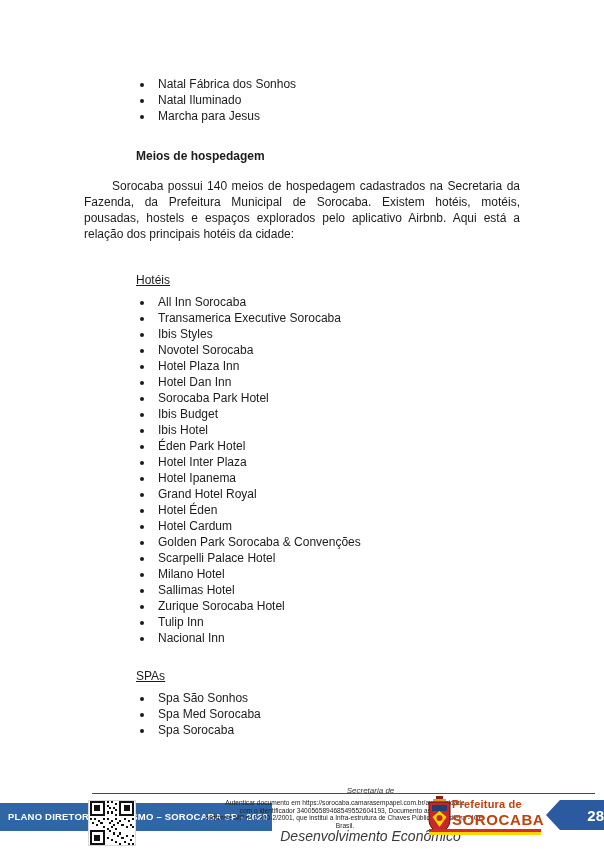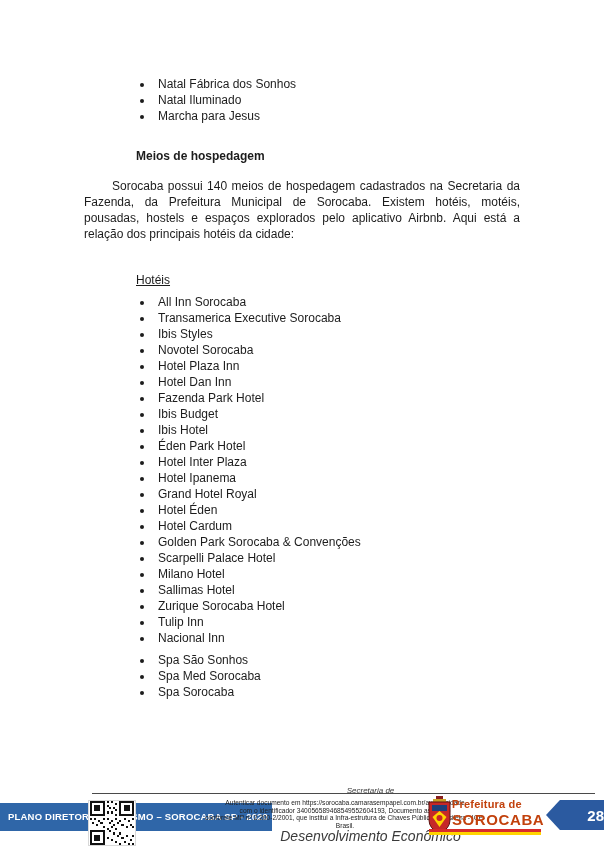--- a/index.html
+++ b/index.html
@@ -131,38 +131,39 @@
 
     <div class="sub-heading">Hotéis</div>
 
     <ul class="doc-list list-gap">
       <li>All Inn Sorocaba</li>
       <li>Transamerica Executive Sorocaba</li>
       <li>Ibis Styles</li>
       <li>Novotel Sorocaba</li>
       <li>Hotel Plaza Inn</li>
       <li>Hotel Dan Inn</li>
-      <li>Fazenda Park Hotel</li>
+      <li>Sorocaba Park Hotel</li>
       <li>Ibis Budget</li>
       <li>Ibis Hotel</li>
       <li>Éden Park Hotel</li>
       <li>Hotel Inter Plaza</li>
       <li>Hotel Ipanema</li>
       <li>Grand Hotel Royal</li>
       <li>Hotel Éden</li>
       <li>Hotel Cardum</li>
       <li>Golden Park Sorocaba &amp; Convenções</li>
       <li>Scarpelli Palace Hotel</li>
       <li>Milano Hotel</li>
       <li>Sallimas Hotel</li>
       <li>Zurique Sorocaba Hotel</li>
       <li>Tulip Inn</li>
       <li>Nacional Inn</li>
     </ul>
 
+    <div class="sub-heading spas-heading">SPAs</div>
 
     <ul class="doc-list list-gap">
       <li>Spa São Sonhos</li>
       <li>Spa Med Sorocaba</li>
       <li>Spa Sorocaba</li>
     </ul>
 
   </div>
 
   <div class="footer-separator"></div>

